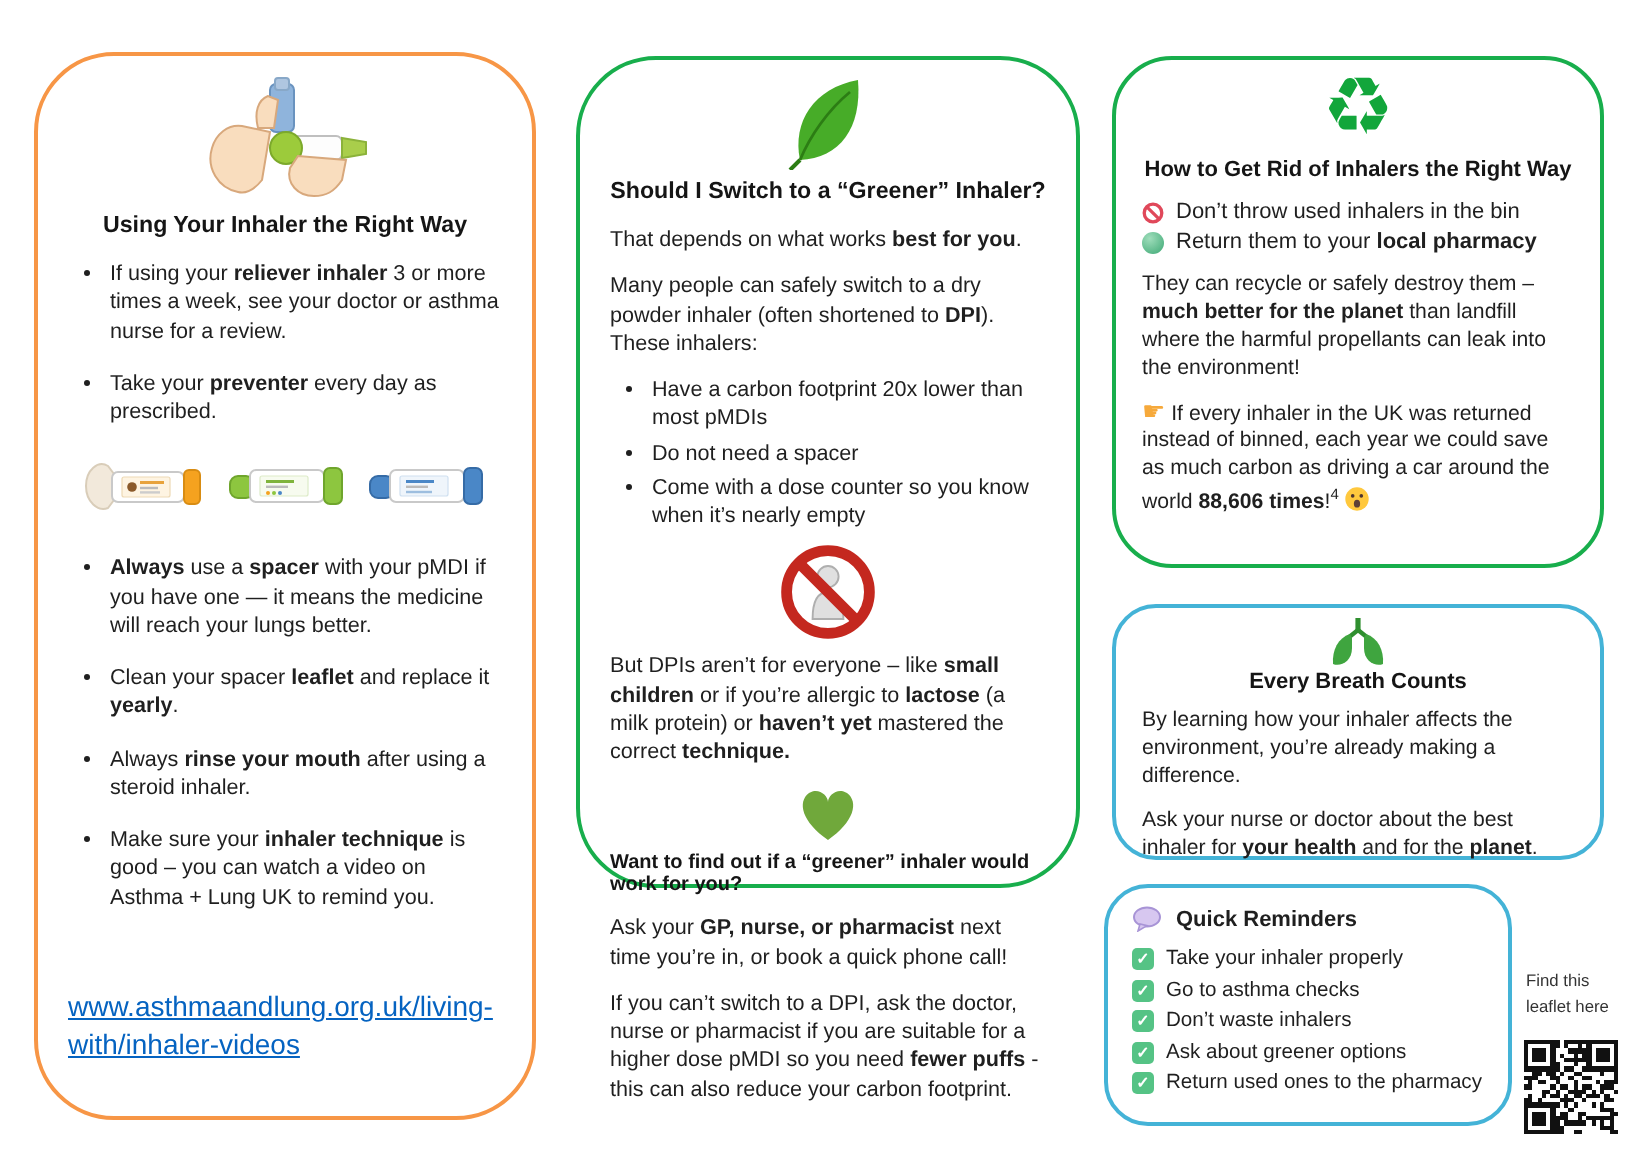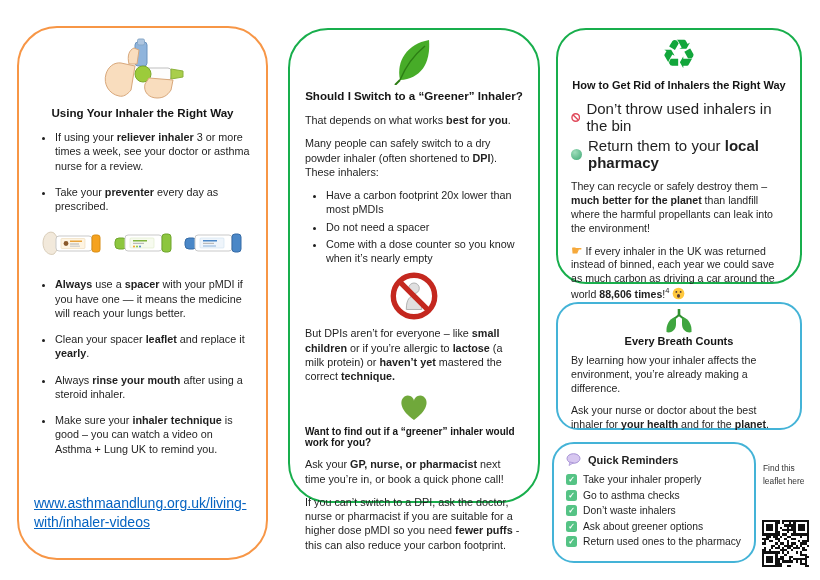--- a/index.html
+++ b/index.html
@@ -14,51 +14,51 @@
   .hands-wrap{height:66px;}
   .ptitle{font-size:11.6px;margin:4px 0 11px;text-align:center;font-weight:700;}
   ul.blist{margin:0;padding-left:21px;list-style:disc;}
   .blist li{font-size:10.8px;line-height:1.32;margin-bottom:12px;}
   .spacers-row{display:flex;justify-content:center;align-items:center;gap:4px;margin:4px 0 16px;}
   .gap-top{margin-top:24px;}
   .link{position:absolute;left:15px;width:216px;bottom:26px;font-size:14px;
         color:var(--link);text-decoration:underline;line-height:1.35;cursor:pointer;word-wrap:break-word;}
 
   
-  #panel-mid{left:288px;top:28px;width:252px;height:475px;border-color:var(--green);border-radius:40px;padding:6px 15px 0;}
+  #panel-mid{left:288px;top:28px;width:252px;height:416px;border-color:var(--green);border-radius:40px;padding:6px 15px 0;}
   #panel-mid p{font-size:10.8px;line-height:1.32;margin:0 0 9px;}
   .subtitle{font-size:10px;text-align:left;margin:3px 0 9px;font-weight:700;}
   .blist.tight li{margin-bottom:3px;}
   .mid-icon{margin:1px 0 3px;}
 
   
   #panel-recycle{left:556px;top:28px;width:246px;height:256px;border-color:var(--green);border-radius:30px;padding:1px 13px 0;}
   .recycle-glyph{display:block;text-align:center;font-size:40px;line-height:46px;color:#12A63B;}
   .rtitle{font-size:11px;text-align:center;margin:2px 0 9px;font-weight:700;}
-  .iconline{display:flex;align-items:center;gap:6px;font-size:15px;margin:3px 0;}
+  .iconline{display:flex;align-items:center;gap:6px;font-size:11px;margin:3px 0;}
   #panel-recycle p{font-size:10.6px;line-height:1.31;margin:9px 0 0;}
   .finger{color:#F6A93B;font-size:13px;line-height:10px;}
   .dot{width:11px;height:11px;border-radius:50%;flex:none;
        background:radial-gradient(circle at 35% 30%, #9FDDBB, #3DA874);}
   sup{font-size:7.5px;}
 
   
   #panel-breath{left:556px;top:302px;width:246px;height:128px;border-color:var(--teal);border-radius:22px;padding:4px 13px 0;}
   .btitle{font-size:11px;text-align:center;margin:1px 0 7px;font-weight:700;}
   #panel-breath p{font-size:10.6px;line-height:1.31;margin:0 0 8px;}
 
   
   #panel-reminders{left:552px;top:442px;width:204px;height:121px;border-color:var(--teal);border-radius:22px;padding:9px 12px 0;}
   .rem-head{display:flex;align-items:center;gap:6px;font-weight:700;font-size:11px;margin-bottom:8px;}
   .rem-item{display:flex;align-items:center;gap:6px;font-size:10.3px;margin-bottom:4.5px;}
   .checkbox{width:11px;height:11px;border-radius:2.5px;background:var(--check);color:#fff;
             font-size:8px;line-height:11px;text-align:center;font-weight:700;flex:none;}
 
   
-  .find-label{position:absolute;left:763px;top:462px;font-size:8.4px;line-height:1.6;color:#333;}
+  .find-label{position:absolute;left:763px;top:484px;font-size:8.4px;line-height:1.6;color:#333;}
   #qr{position:absolute;left:762px;top:520px;width:47px;height:47px;display:grid;
       grid-template-columns:repeat(21,1fr);grid-template-rows:repeat(21,1fr);background:#fff;}
   .qc{background:#fff;}
   .qc.on{background:#111;}
 </style>
 </head>
 <body>
 
 <section id="panel-left" class="panel">
   <div class="icon-center hands-wrap">

